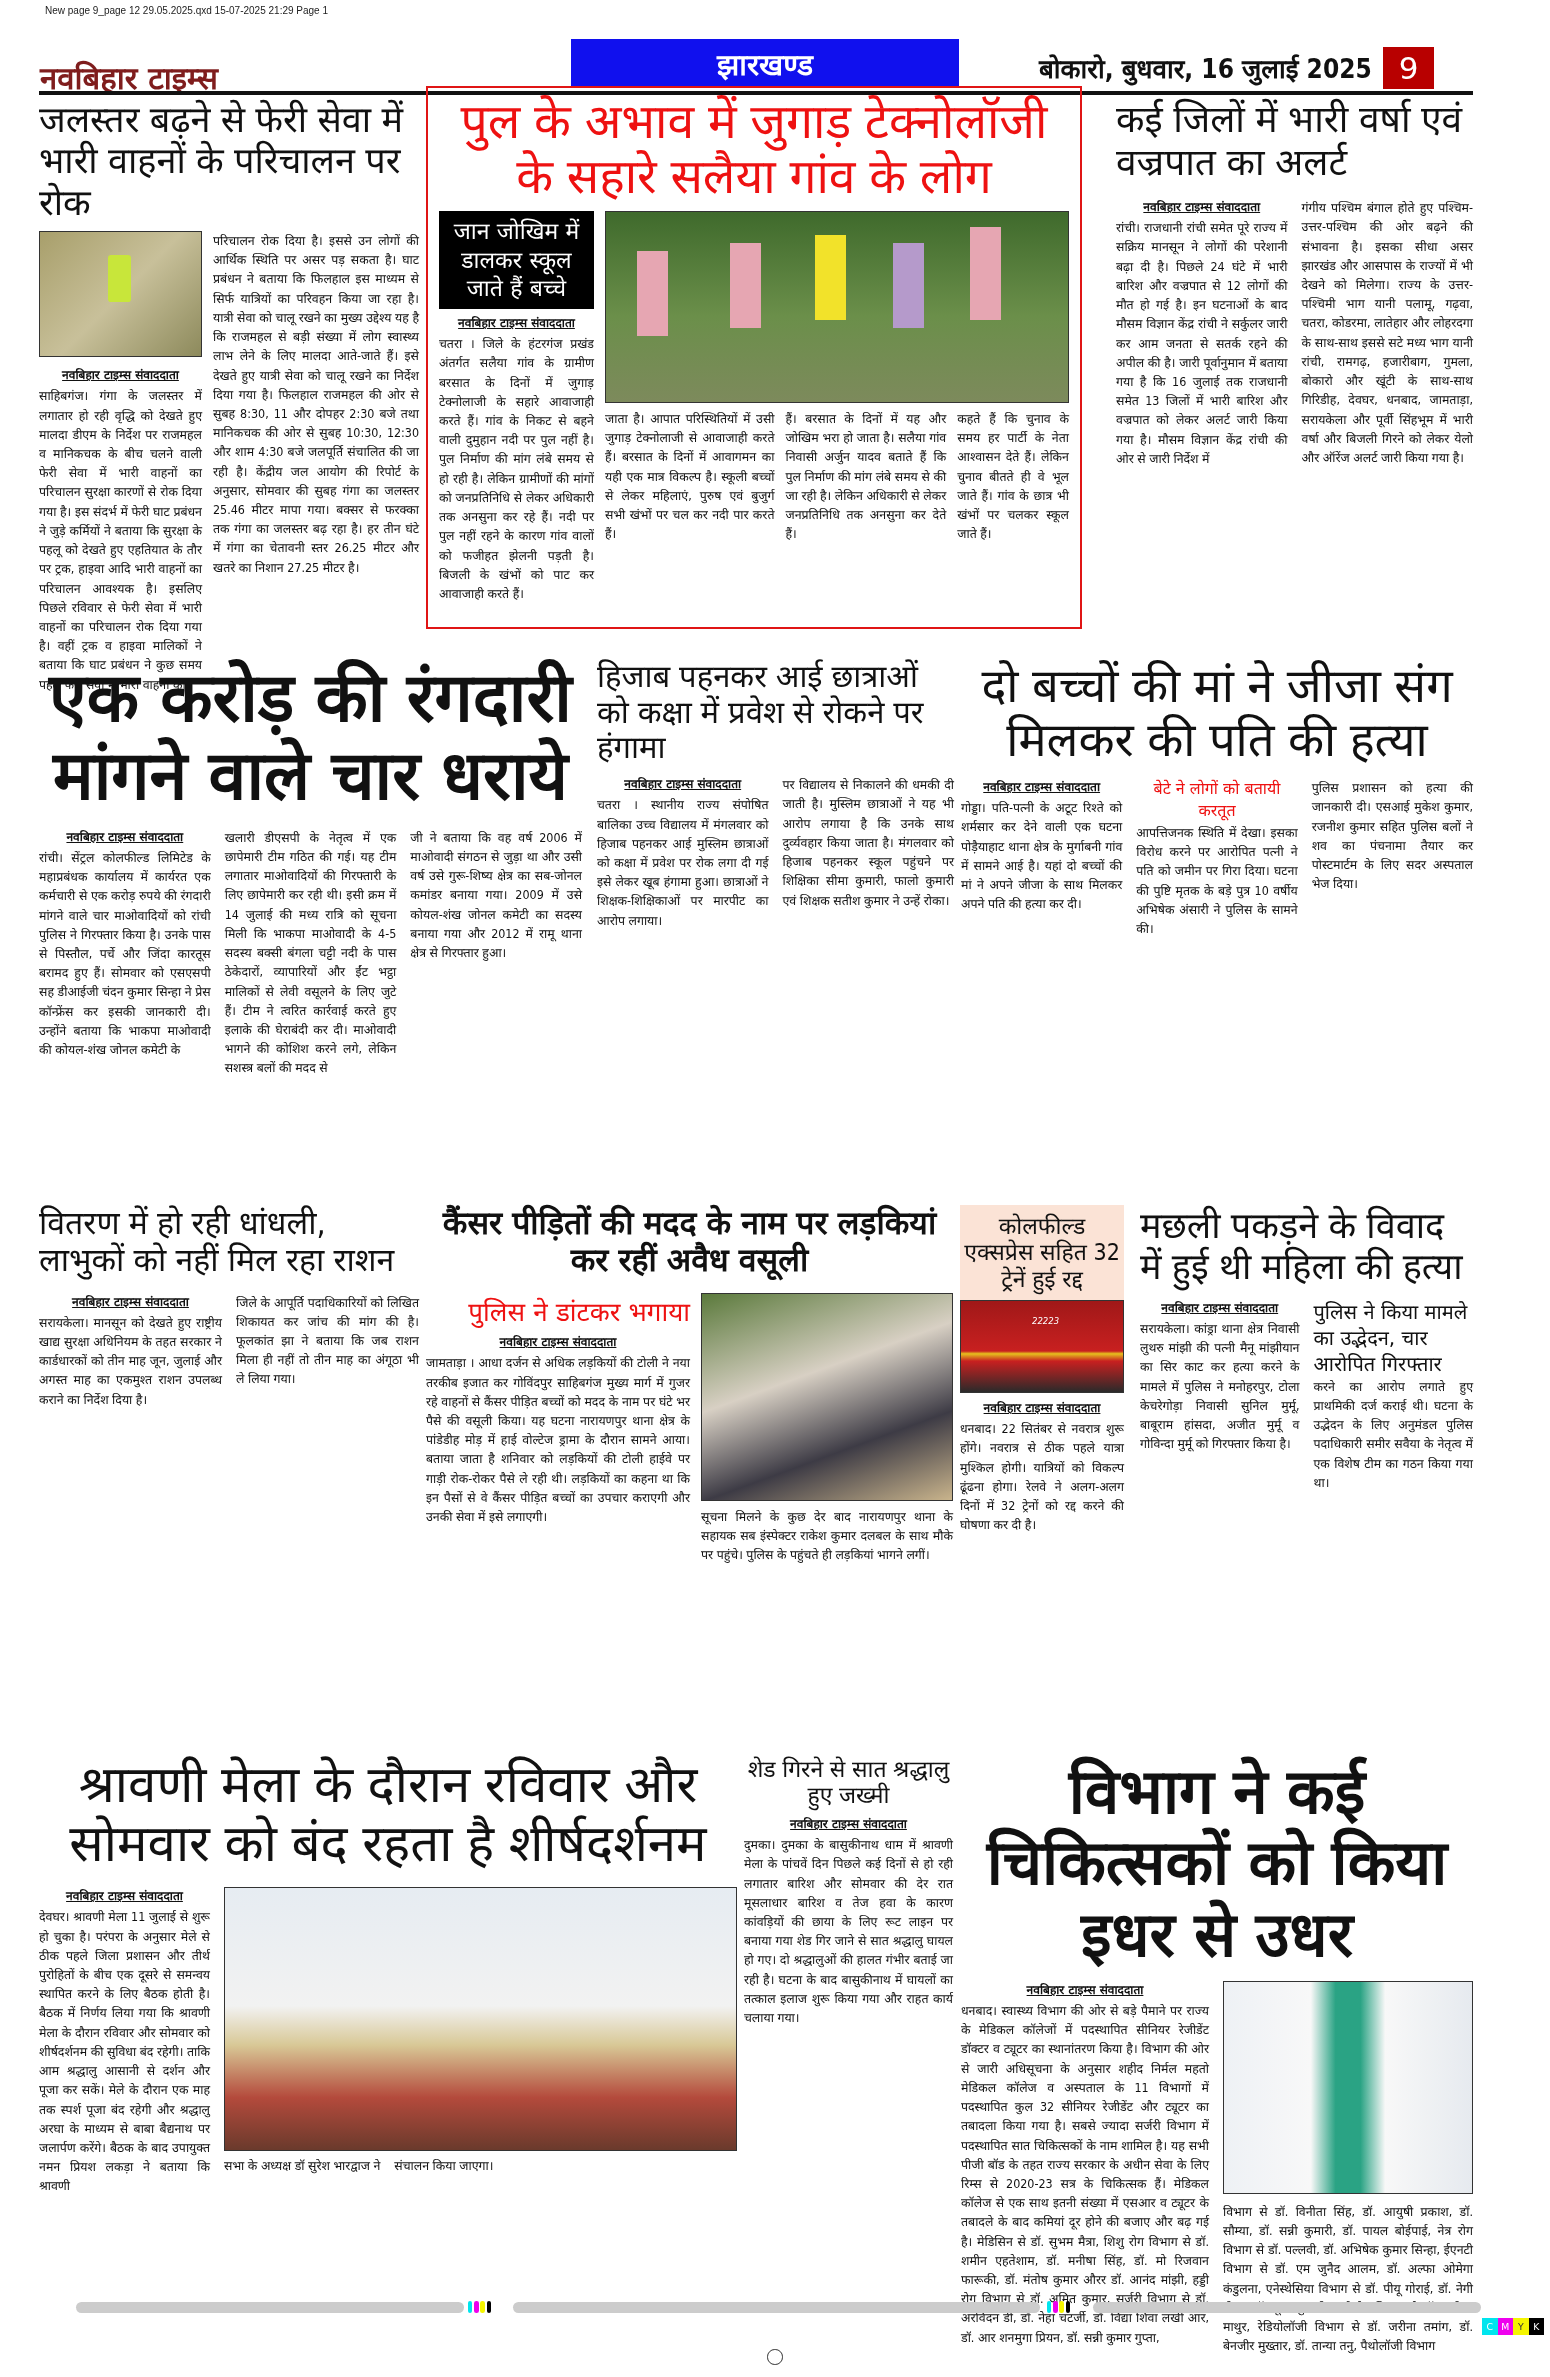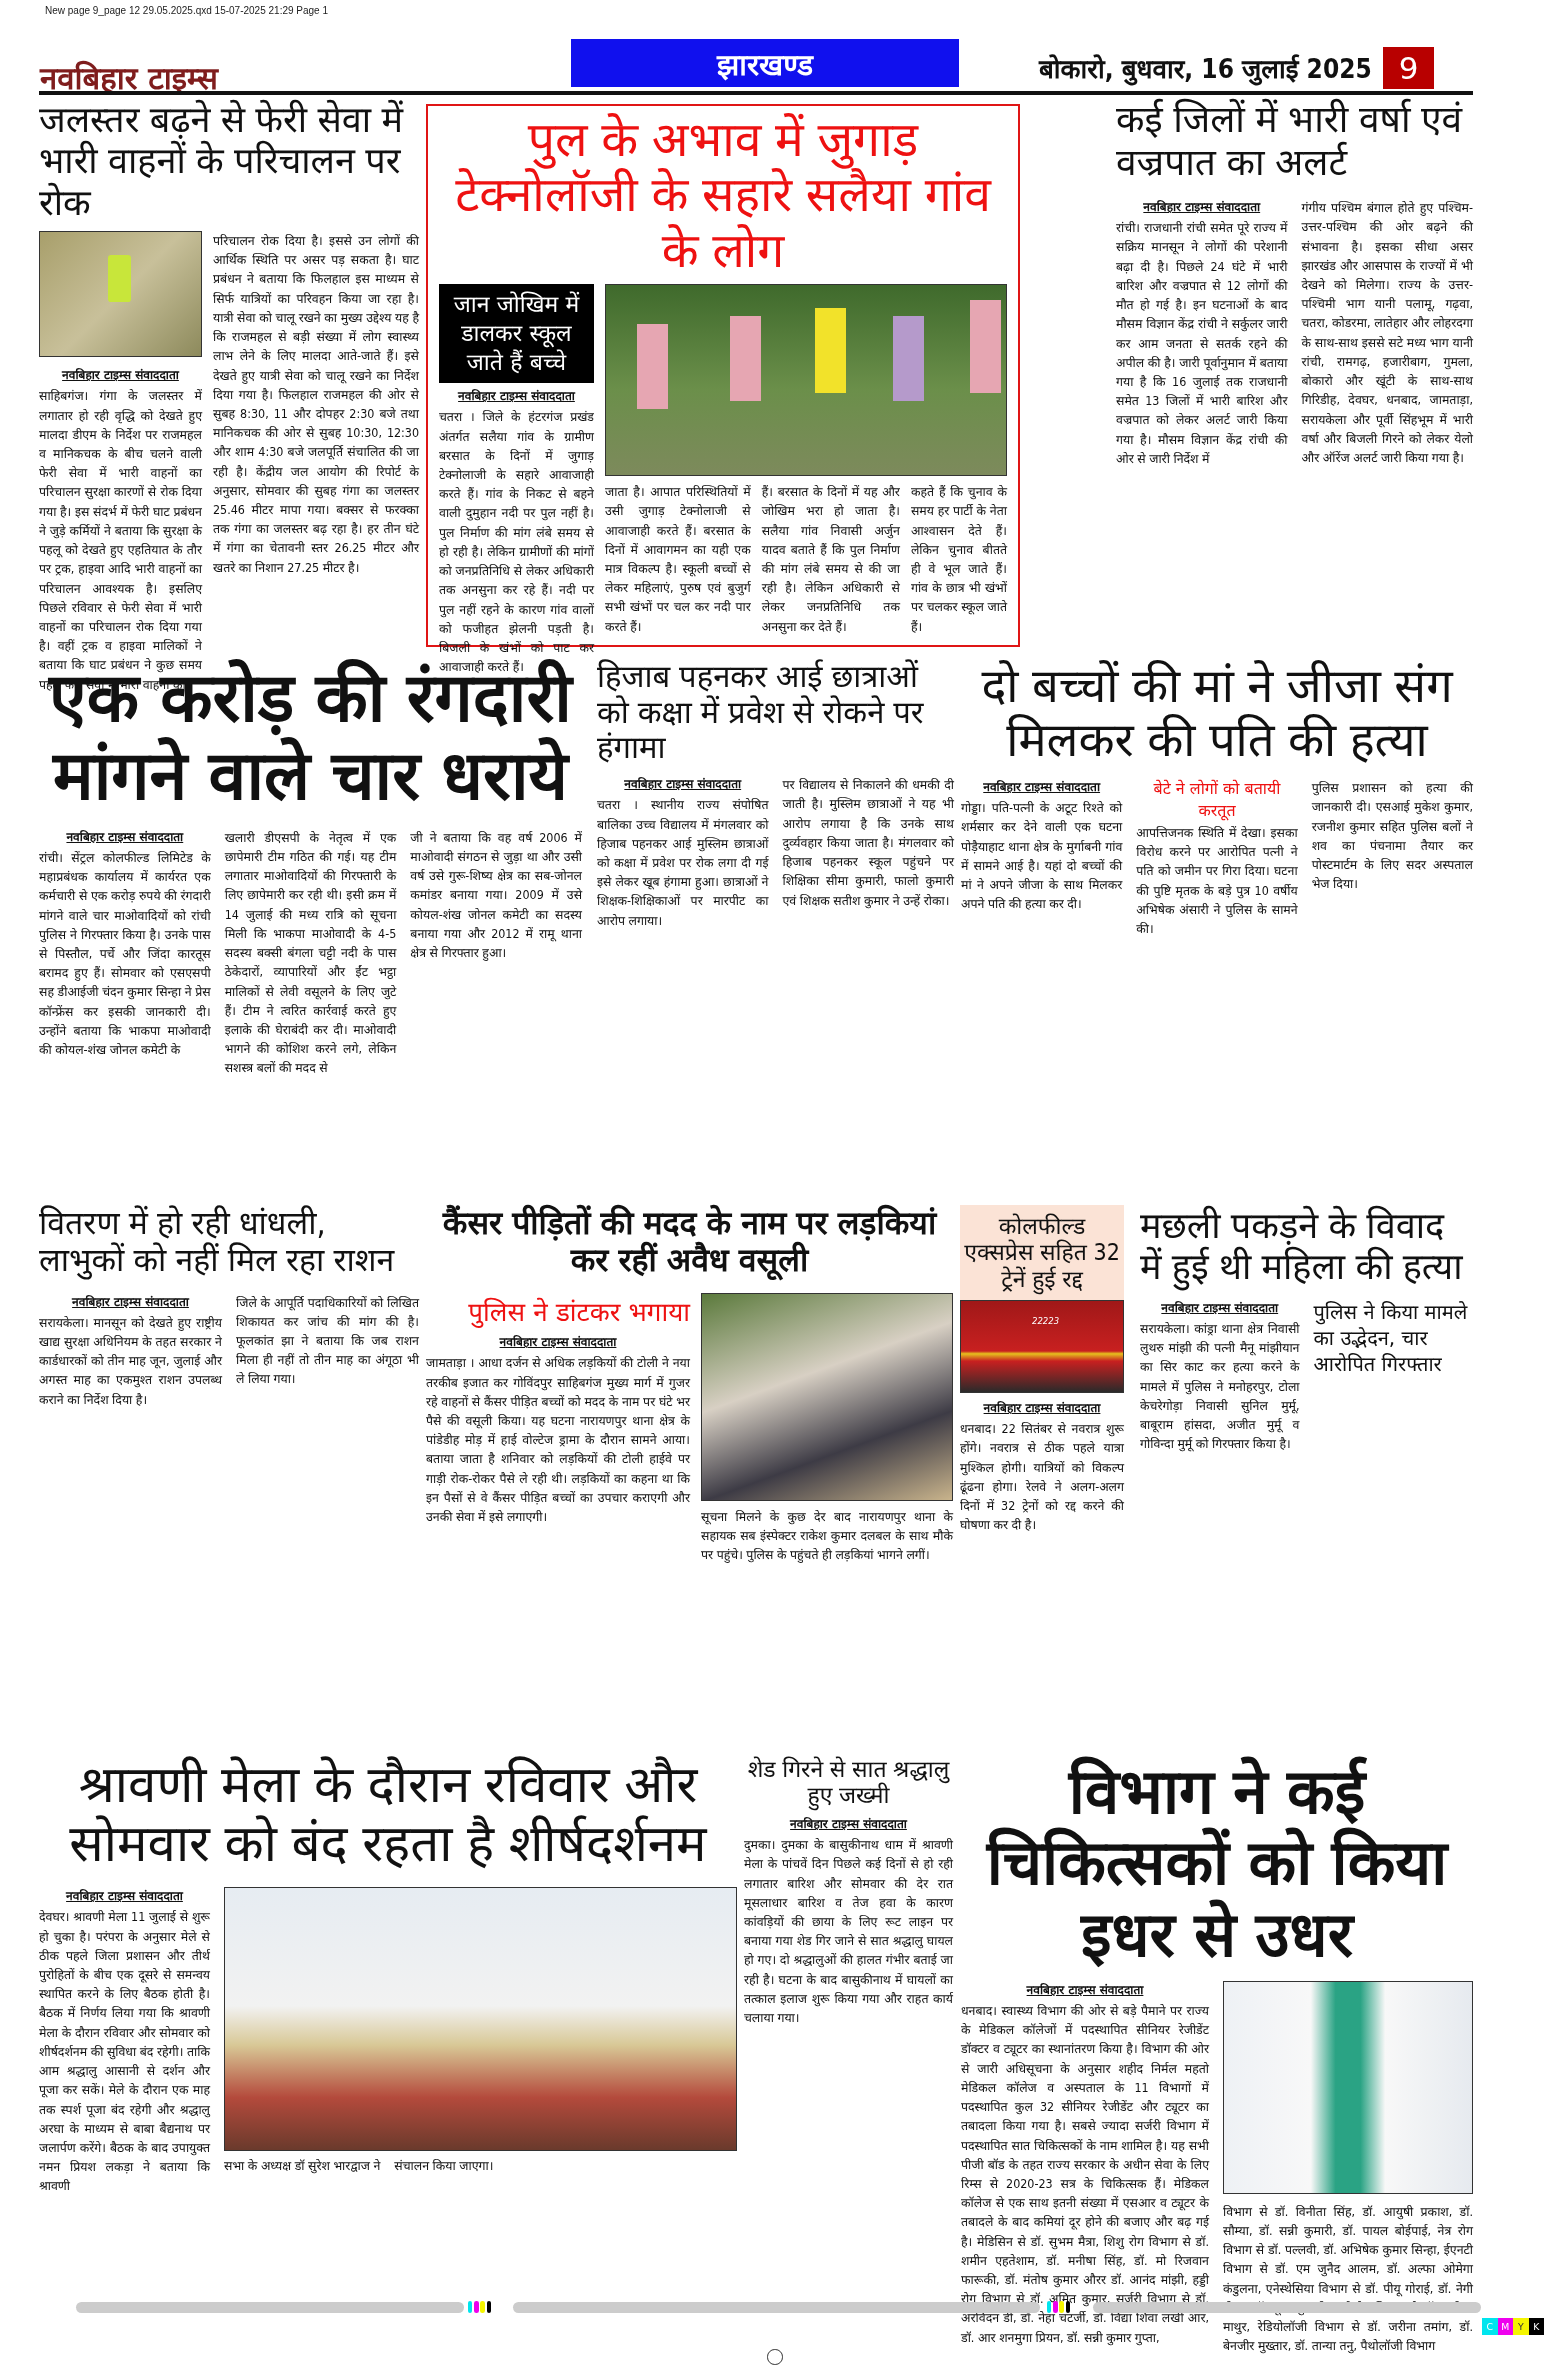--- a/index.html
+++ b/index.html
@@ -49,21 +49,21 @@
       <div class="photo" style="height:126px;background:linear-gradient(135deg,#a89f6b,#c8c09a 50%,#8d8a5c);position:relative;">
         <div style="position:absolute;left:68px;top:23px;width:23px;height:47px;background:#c8e63a;border-radius:3.1px;"></div>
       </div>
       <div class="byline" style="margin-top:9.3px;">नवबिहार टाइम्स संवाददाता</div>
       <div class="body-text">साहिबगंज। गंगा के जलस्तर में लगातार हो रही वृद्धि को देखते हुए मालदा डीएम के निर्देश पर राजमहल व मानिकचक के बीच चलने वाली फेरी सेवा में भारी वाहनों का परिचालन सुरक्षा कारणों से रोक दिया गया है। इस संदर्भ में फेरी घाट प्रबंधन ने जुड़े कर्मियों ने बताया कि सुरक्षा के पहलू को देखते हुए एहतियात के तौर पर ट्रक, हाइवा आदि भारी वाहनों का परिचालन आवश्यक है। इसलिए पिछले रविवार से फेरी सेवा में भारी वाहनों का परिचालन रोक दिया गया है। वहीं ट्रक व हाइवा मालिकों ने बताया कि घाट प्रबंधन ने कुछ समय पहले फेरी सेवा में भारी वाहनों का</div>
     </div>
     <div style="flex:1;" class="body-text">परिचालन रोक दिया है। इससे उन लोगों की आर्थिक स्थिति पर असर पड़ सकता है। घाट प्रबंधन ने बताया कि फिलहाल इस माध्यम से सिर्फ यात्रियों का परिवहन किया जा रहा है। यात्री सेवा को चालू रखने का मुख्य उद्देश्य यह है कि राजमहल से बड़ी संख्या में लोग स्वास्थ्य लाभ लेने के लिए मालदा आते-जाते हैं। इसे देखते हुए यात्री सेवा को चालू रखने का निर्देश दिया गया है। फिलहाल राजमहल की ओर से सुबह 8:30, 11 और दोपहर 2:30 बजे तथा मानिकचक की ओर से सुबह 10:30, 12:30 और शाम 4:30 बजे जलपूर्ति संचालित की जा रही है। केंद्रीय जल आयोग की रिपोर्ट के अनुसार, सोमवार की सुबह गंगा का जलस्तर 25.46 मीटर मापा गया। बक्सर से फरक्का तक गंगा का जलस्तर बढ़ रहा है। हर तीन घंटे में गंगा का चेतावनी स्तर 26.25 मीटर और खतरे का निशान 27.25 मीटर है।</div>
   </div>
 </div>
 
-<div class="abs boxed-red" style="left:426px;top:104px;width:594px;height:543px;padding:6.2px 11px;">
+<div class="abs boxed-red" style="left:426px;top:86px;width:656px;height:543px;padding:6.2px 11px;">
   <div class="hl hl-l red" style="text-align:center;font-weight:normal;font-size:48px;">पुल के अभाव में जुगाड़ टेक्नोलॉजी के सहारे सलैया गांव के लोग</div>
   <div style="display:flex;gap:11px;margin-top:6.2px;">
     <div style="width:155px;">
       <div class="tag-black">जान जोखिम में डालकर स्कूल जाते हैं बच्चे</div>
       <div class="byline" style="margin-top:4.7px;">नवबिहार टाइम्स संवाददाता</div>
       <div class="body-text">चतरा । जिले के हंटरगंज प्रखंड अंतर्गत सलैया गांव के ग्रामीण बरसात के दिनों में जुगाड़ टेक्नोलाजी के सहारे आवाजाही करते हैं। गांव के निकट से बहने वाली दुमुहान नदी पर पुल नहीं है। पुल निर्माण की मांग लंबे समय से हो रही है। लेकिन ग्रामीणों की मांगों को जनप्रतिनिधि से लेकर अधिकारी तक अनसुना कर रहे हैं। नदी पर पुल नहीं रहने के कारण गांव वालों को फजीहत झेलनी पड़ती है। बिजली के खंभों को पाट कर आवाजाही करते हैं।</div>
     </div>
     <div style="flex:1;">
       <div class="photo" style="height:192px;background:linear-gradient(180deg,#3f6a2c,#6b8f4a 55%,#7d8a5c);position:relative;">
         <div style="position:absolute;left:31px;top:39px;width:31px;height:85px;background:#e6a6b2;"></div>
@@ -169,20 +169,21 @@
 
 <div class="abs" style="left:1140px;top:1205px;width:333px;">
   <div class="hl hl-m" style="font-weight:normal;font-size:36px;">मछली पकड़ने के विवाद में हुई थी महिला की हत्या</div>
   <div class="cols" style="margin-top:11px;">
     <div>
       <div class="byline">नवबिहार टाइम्स संवाददाता</div>
       <div class="body-text">सरायकेला। कांड्रा थाना क्षेत्र निवासी लुथरु मांझी की पत्नी मैनू मांझीयान का सिर काट कर हत्या करने के मामले में पुलिस ने मनोहरपुर, टोला केचरेगोड़ा निवासी सुनिल मुर्मू, बाबूराम हांसदा, अजीत मुर्मू व गोविन्दा मुर्मू को गिरफ्तार किया है।</div>
     </div>
     <div>
       <div style="font-size:20px;line-height:1.3;">पुलिस ने किया मामले का उद्भेदन, चार आरोपित गिरफ्तार</div>
+      <div class="body-text">करने का आरोप लगाते हुए प्राथमिकी दर्ज कराई थी। घटना के उद्भेदन के लिए अनुमंडल पुलिस पदाधिकारी समीर सवैया के नेतृत्व में एक विशेष टीम का गठन किया गया था।</div>
     </div>
   </div>
 </div>
 
 <div class="abs" style="left:39px;top:1756px;width:698px;">
   <div class="hl hl-l" style="text-align:center;font-weight:normal;font-size:51px;">श्रावणी मेला के दौरान रविवार और सोमवार को बंद रहता है शीर्षदर्शनम</div>
   <div style="display:flex;gap:14px;margin-top:14px;">
     <div style="width:171px;">
       <div class="byline">नवबिहार टाइम्स संवाददाता</div>
       <div class="body-text">देवघर। श्रावणी मेला 11 जुलाई से शुरू हो चुका है। परंपरा के अनुसार मेले से ठीक पहले जिला प्रशासन और तीर्थ पुरोहितों के बीच एक दूसरे से समन्वय स्थापित करने के लिए बैठक होती है। बैठक में निर्णय लिया गया कि श्रावणी मेला के दौरान रविवार और सोमवार को शीर्षदर्शनम की सुविधा बंद रहेगी। ताकि आम श्रद्धालु आसानी से दर्शन और पूजा कर सकें। मेले के दौरान एक माह तक स्पर्श पूजा बंद रहेगी और श्रद्धालु अरघा के माध्यम से बाबा बैद्यनाथ पर जलार्पण करेंगे। बैठक के बाद उपायुक्त नमन प्रियश लकड़ा ने बताया कि श्रावणी</div>

